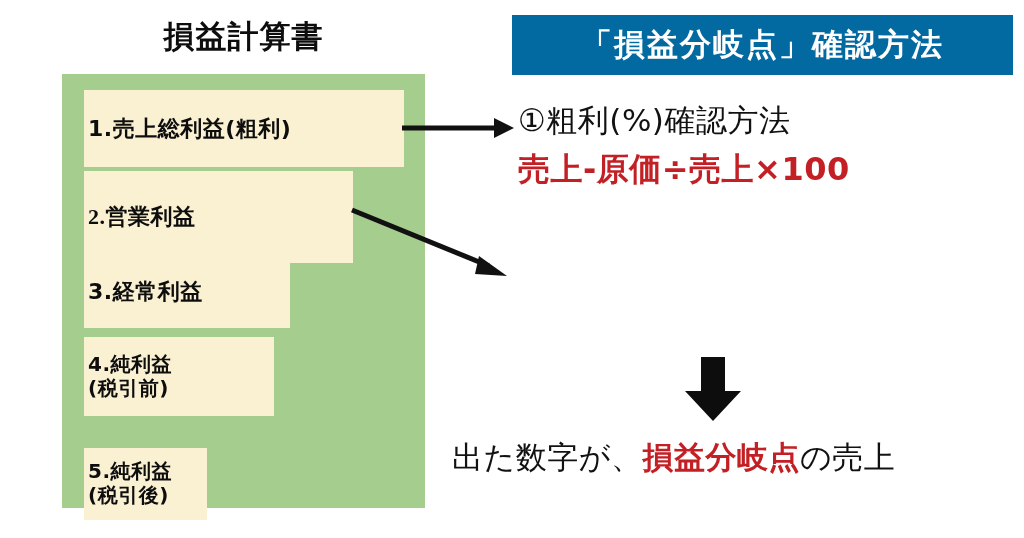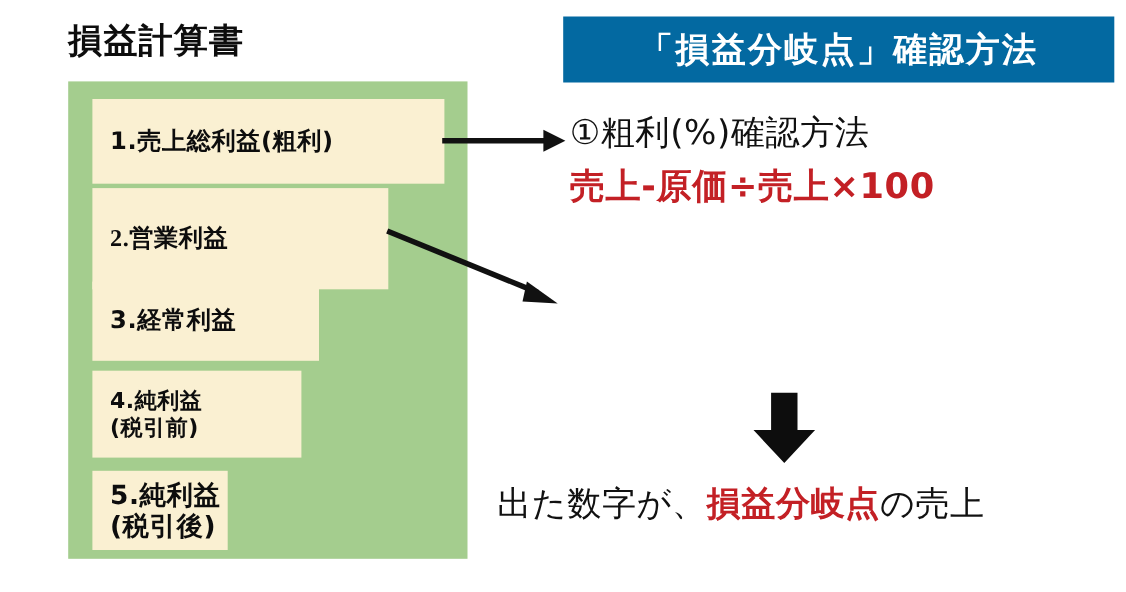--- a/index.html
+++ b/index.html
@@ -18,21 +18,21 @@
     background: #ffffff;
     overflow: hidden;
   }
 
   
   #pl-title {
     position: absolute;
     left: 62px;
     top: 16px;
     width: 363px;
-    text-align: left;
+    text-align: center;
     font-size: 31px;
     font-weight: 700;
     letter-spacing: 1px;
     color: #0d0d0d;
     white-space: nowrap;
   }
   #pl-panel {
     position: absolute;
     left: 62px;
     top: 74px;
@@ -43,30 +43,30 @@
   .pl-item {
     position: absolute;
     left: 84px;
     background: #faf0d2;
     color: #0d0d0d;
     font-size: 22px;
     font-weight: 700;
     letter-spacing: 0.5px;
     display: flex;
     align-items: center;
-    padding-left: 16px;
+    padding-left: 4px;
     box-sizing: border-box;
     line-height: 1.18;
     white-space: pre-line;
   }
   #pl-item-1 { top: 90px;  width: 320px; height: 77px; }
   #pl-item-2 { top: 171px; width: 269px; height: 92px; font-family: Liberation Serif, serif; }
   #pl-item-3 { top: 256px; width: 206px; height: 72px; }
   #pl-item-4 { top: 337px; width: 190px; height: 79px; font-size: 20px; }
-  #pl-item-5 { top: 428px; width: 123px; height: 72px; font-size: 24px; }
+  #pl-item-5 { top: 448px; width: 123px; height: 72px; font-size: 20px; }
 
   
   .arrow-svg {
     position: absolute;
     overflow: visible;
   }
 
   
   #method-banner {
     position: absolute;

